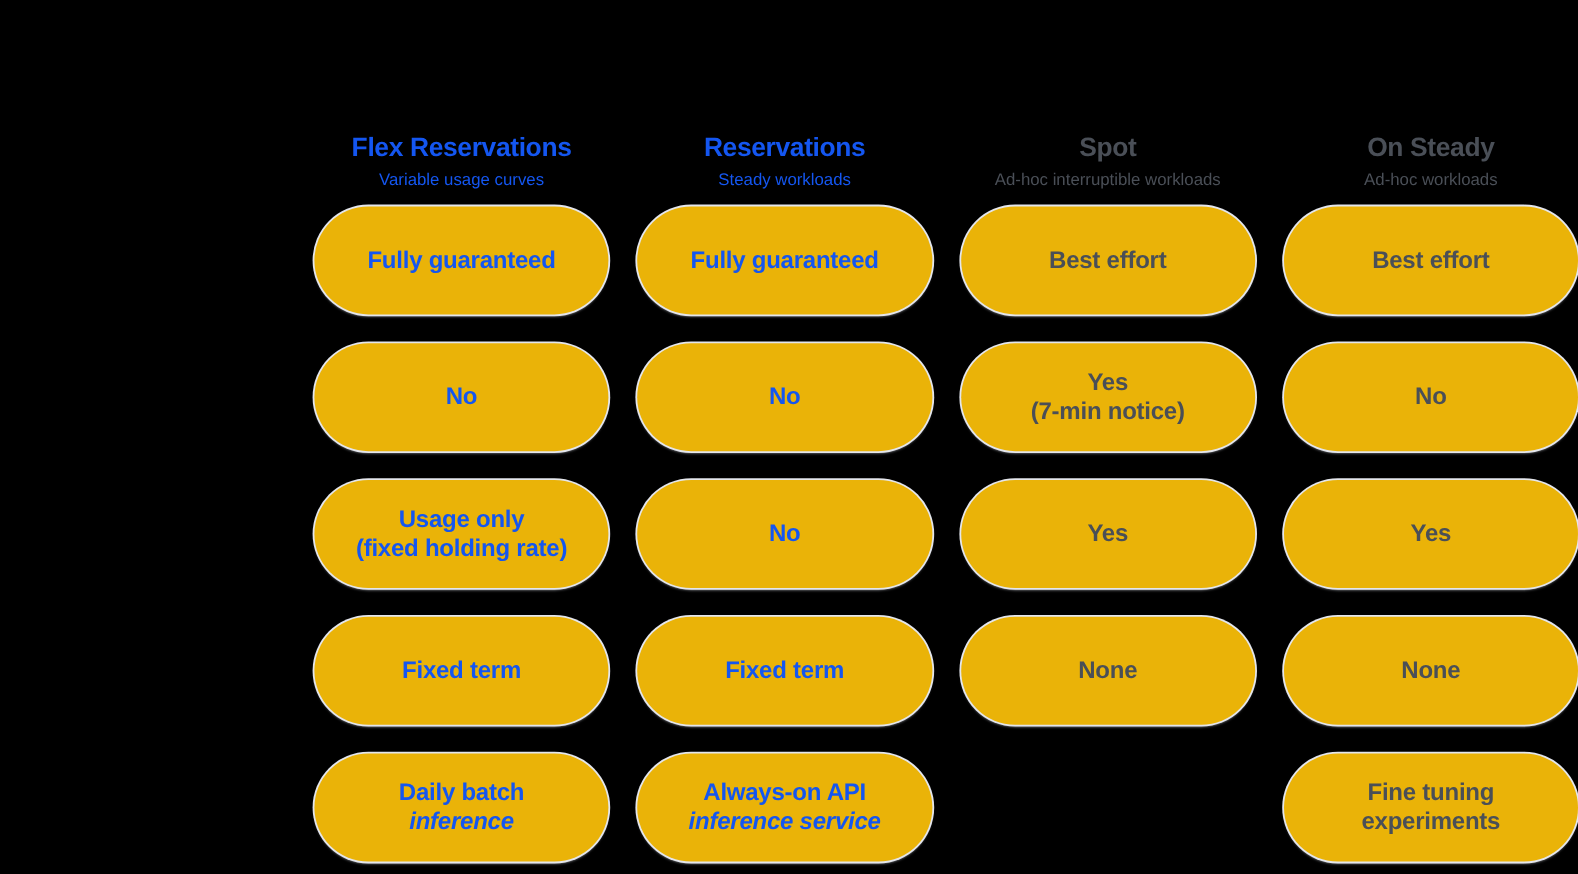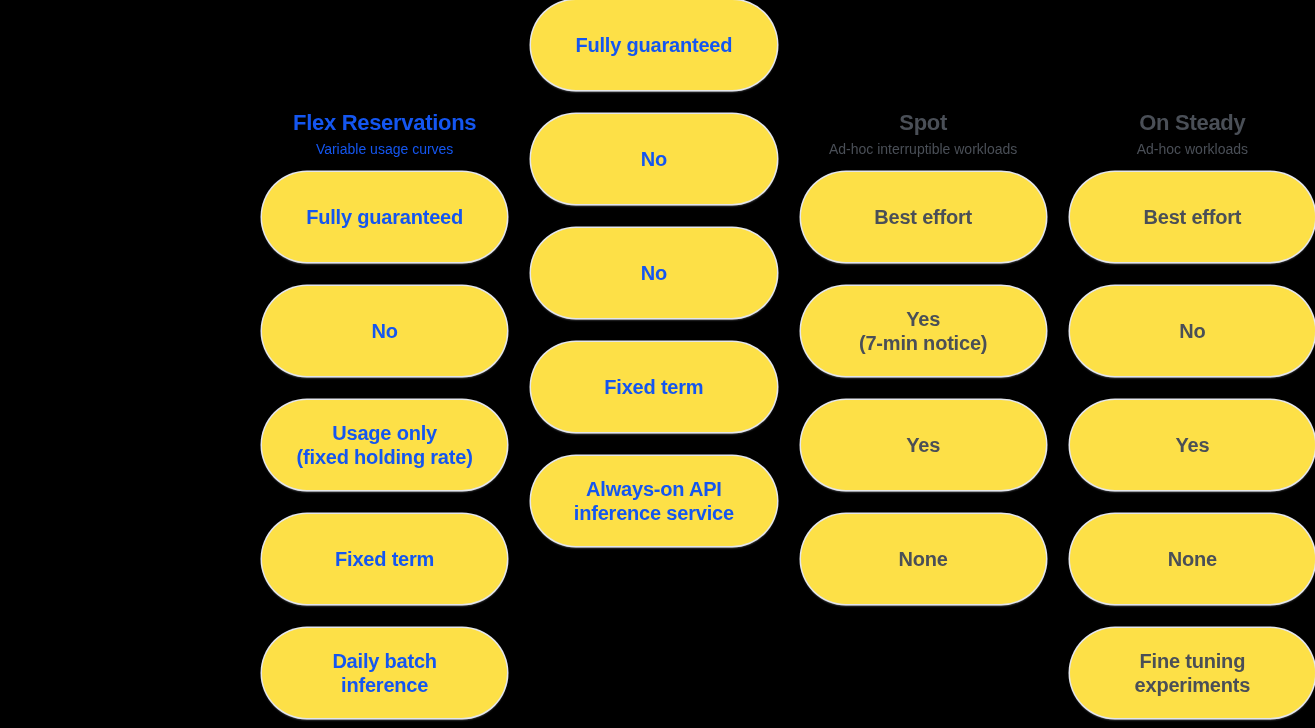--- a/index.html
+++ b/index.html
@@ -70,21 +70,21 @@
   .col-blue .col-sub { color: #1456f0; }
 
   .col-grey .col-title,
   .col-grey .col-sub { color: #4a4f57; }
 
   
   .cell {
     height: 90px;
     margin-bottom: 24px;
     border-radius: 46px;
-    background: #fde047;
+    background: #eab308;
     box-shadow: 0 0 0 1.5px #e4e6ec, 0 2px 2px rgba(200,204,214,0.55);
     display: flex;
     flex-direction: column;
     align-items: center;
     justify-content: center;
     text-align: center;
     padding: 0 14px;
     line-height: 1.22;
   }
 
@@ -100,21 +100,21 @@
     letter-spacing: -0.2px;
   }
 
   .cell.tone-blue .line-main,
   .cell.tone-blue .line-sub { color: #1456f0; }
 
   .cell.tone-grey .line-main,
   .cell.tone-grey .line-sub { color: #4a4f57; }
 
   
-  .cell.both-bold .line-sub { font-weight: 700; }
+  .cell.both-bold .line-sub { font-weight: 700; font-style: italic; }
 </style>
 </head>
 <body>
 
 <div id="comparison-matrix">
   <div class="grid" id="grid">
       <div class="column">
         <div class="col-header col-blue">
           <div class="col-title">Flex Reservations</div>
           <div class="col-sub">Variable usage curves</div>
@@ -131,20 +131,24 @@
         </div>
         <div class="cell tone-blue">
           <div class="line-main">Fixed term</div>
         </div>
         <div class="cell tone-blue both-bold">
           <div class="line-main">Daily batch</div>
           <div class="line-sub">inference</div>
         </div>
       </div>
       <div class="column">
+        <div class="col-header col-blue">
+          <div class="col-title">Reservations</div>
+          <div class="col-sub">Steady workloads</div>
+        </div>
         <div class="cell tone-blue">
           <div class="line-main">Fully guaranteed</div>
         </div>
         <div class="cell tone-blue">
           <div class="line-main">No</div>
         </div>
         <div class="cell tone-blue">
           <div class="line-main">No</div>
         </div>
         <div class="cell tone-blue">

